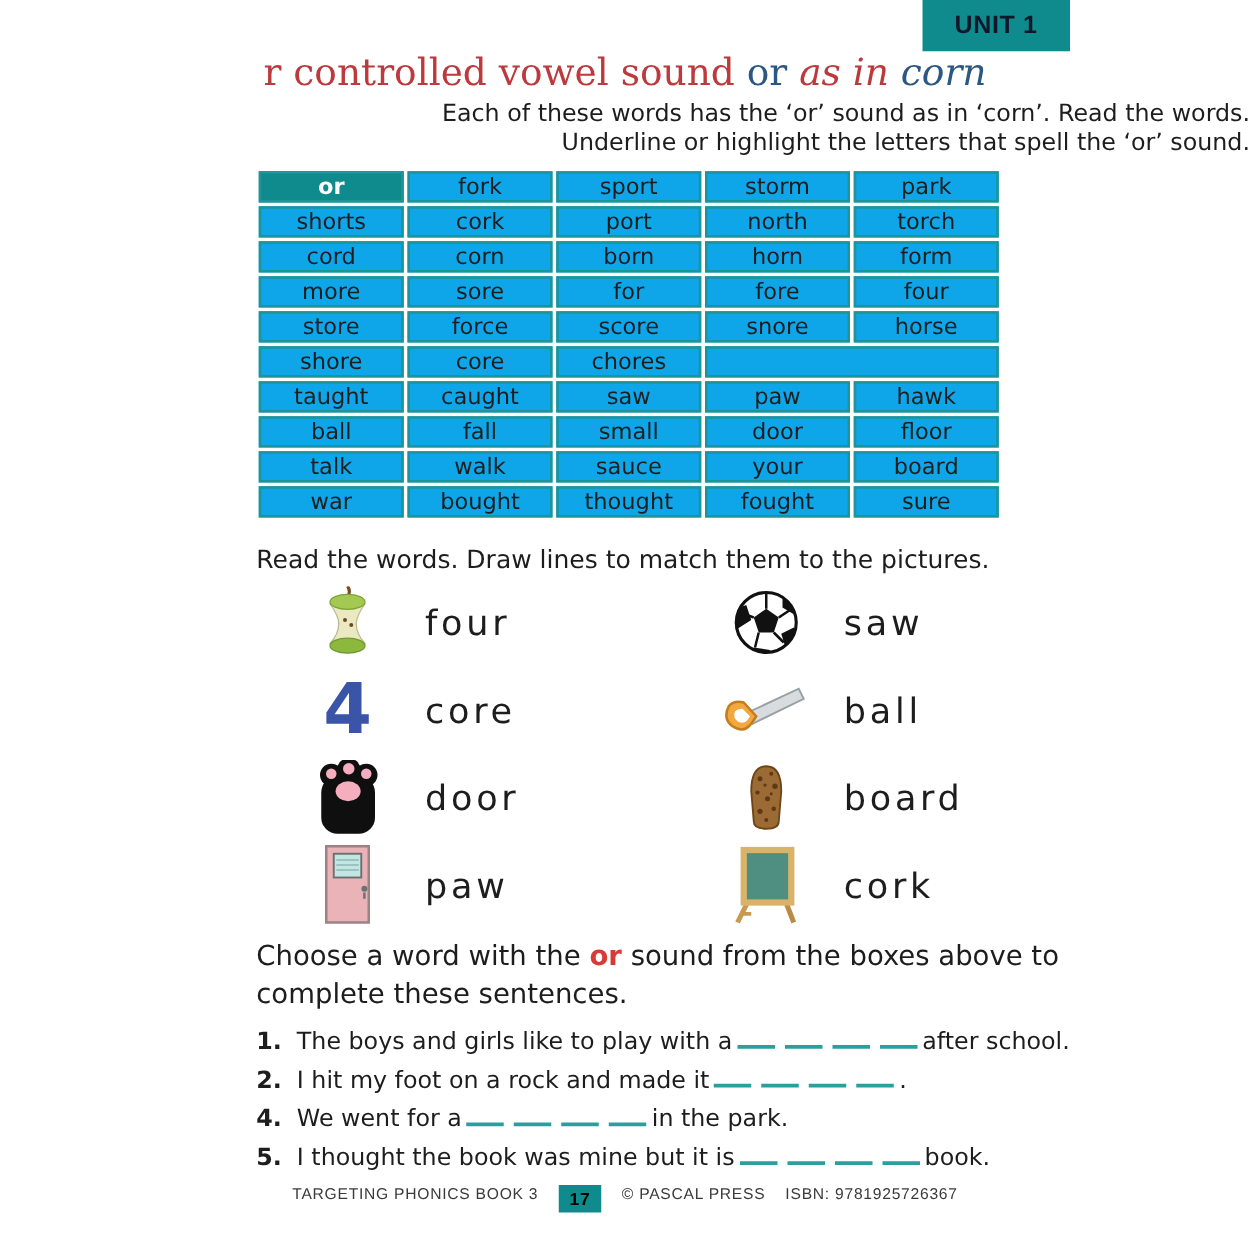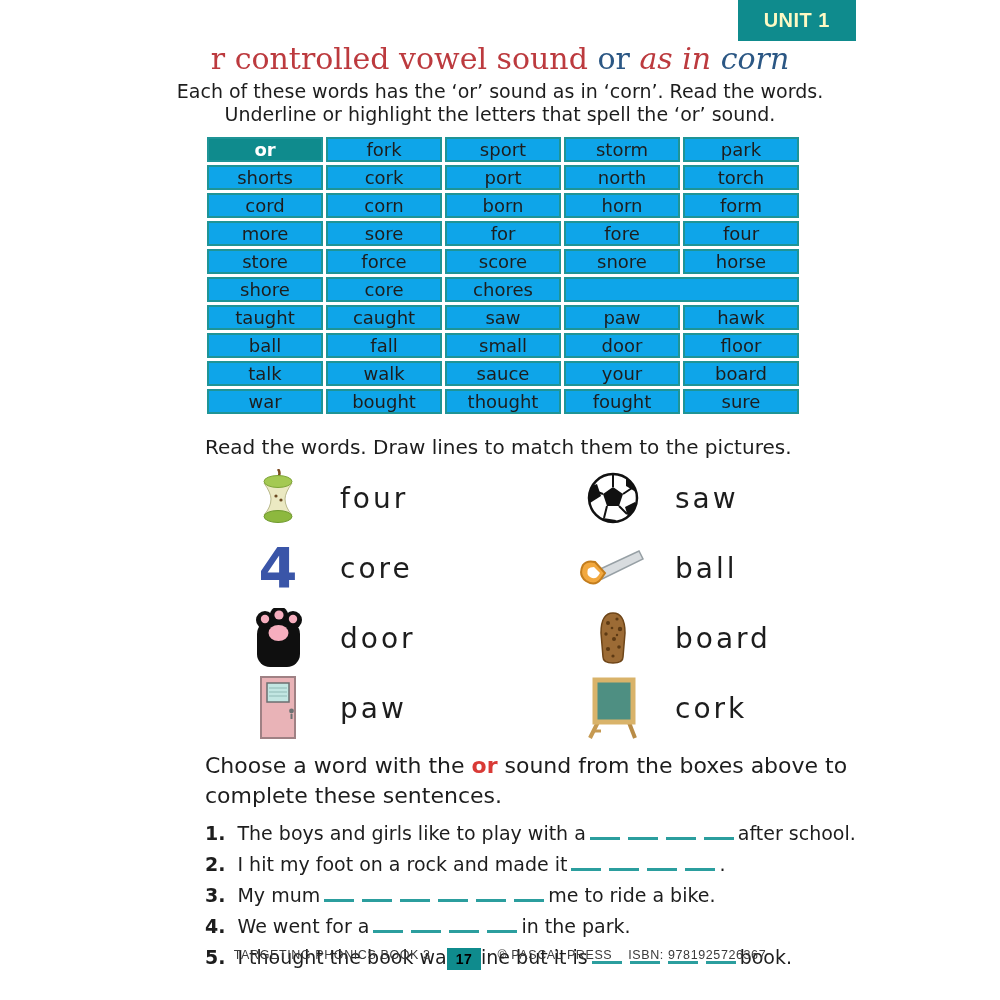--- a/index.html
+++ b/index.html
@@ -1,29 +1,29 @@
 <!DOCTYPE html>
 <html><head>
 <meta charset="utf-8">
 <style>
   body{margin:0;background:#fff}
   .page{width:1000px;height:1000px;background:#ffffff;position:relative;overflow:hidden;
         font-family:"DejaVu Sans",sans-serif;color:#1d1d1d}
 
-  .unit-badge{position:absolute;top:0;right:144px;background:#0f8b8d;color:#fef9c3;
+  .unit-badge{position:absolute;top:0;right:144px;background:#0f8b8d;color:#0f172a;
         font-family:"Liberation Sans",sans-serif;font-weight:bold;font-size:20px;
         padding:9px 26px;letter-spacing:.5px}
 
   .title{margin:44px 0 0;text-align:center;font-family:"DejaVu Serif",serif;
         font-weight:normal;font-size:30px;line-height:30px}
   .t-red{color:#bc3a3e}
   .t-blue{color:#2b5784}
   .t-it{font-style:italic}
 
-  .intro{margin:6px 0 0;text-align:center;font-size:19px;line-height:23px}
+  .intro{margin:6px 0 0;text-align:right;font-size:19px;line-height:23px}
 
   .word-table{margin:8px 0 0 204px;border-collapse:separate;border-spacing:3px}
   .word-table td{width:112px;height:20px;border:2px solid #1f9496;text-align:center;
         font-size:18px;padding:0;background:#0ea5e9}
   .word-table td.hl{background:#0f8b8d;color:#fff;font-weight:bold}
 
   .match-instr{margin:18px 0 0 205px;font-size:20px}
 
   .match-grid{display:grid;grid-template-columns:335px 335px;margin:4px 0 0 238px}
   .match-item{display:flex;align-items:center;height:70px}
@@ -250,21 +250,20 @@
       <span class="m-word">cork</span>
     </div>
 
   </div>
 
   <p class="choose"><span>Choose a word with the</span> <span class="c-red">or</span> <span>sound from the boxes above to complete these sentences.</span></p>
 
   <div class="sentences">
     <p class="sentence"><span class="s-num">1.</span><span>The boys and girls like to play with a</span><span class="blanks"><span class="bl"></span><span class="bl"></span><span class="bl"></span><span class="bl"></span></span><span>after school.</span></p>
     <p class="sentence"><span class="s-num">2.</span><span>I hit my foot on a rock and made it</span><span class="blanks"><span class="bl"></span><span class="bl"></span><span class="bl"></span><span class="bl"></span></span><span>.</span></p>
-    <p class="sentence"><span class="s-num">3.</span><span>My mum</span><span class="blanks"><span class="bl"></span><span class="bl"></span><span class="bl"></span><span class="bl"></span><span class="bl"></span><span class="bl"></span></span><span>me to ride a bike.</span></p>
     <p class="sentence"><span class="s-num">4.</span><span>We went for a</span><span class="blanks"><span class="bl"></span><span class="bl"></span><span class="bl"></span><span class="bl"></span></span><span>in the park.</span></p>
     <p class="sentence"><span class="s-num">5.</span><span>I thought the book was mine but it is</span><span class="blanks"><span class="bl"></span><span class="bl"></span><span class="bl"></span><span class="bl"></span></span><span>book.</span></p>
   </div>
 
   <div class="footer">
     <span>TARGETING PHONICS BOOK 3</span>
     <span class="f-page">17</span>
     <span>© PASCAL PRESS</span>
     <span>ISBN: 9781925726367</span>
   </div>

